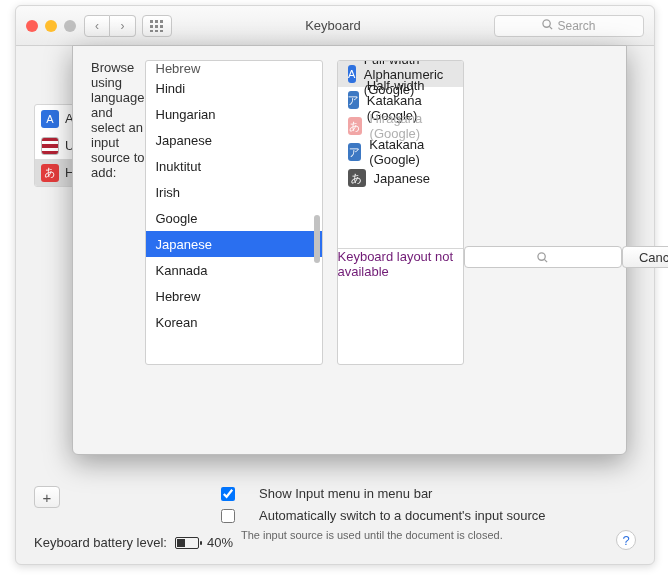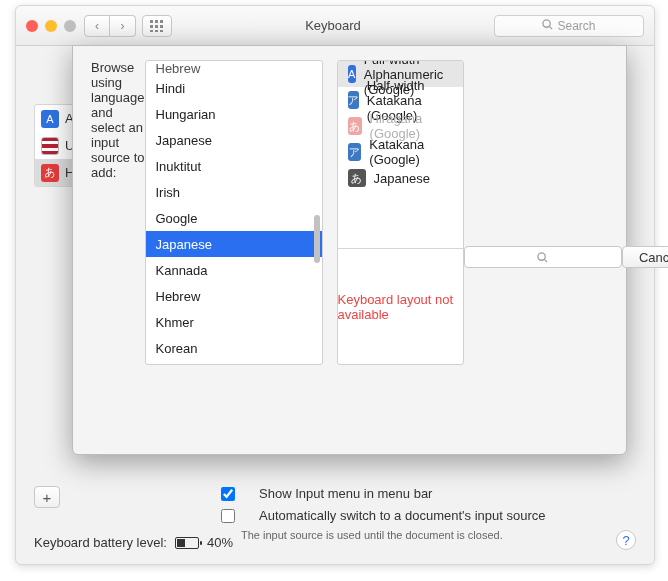--- a/index.html
+++ b/index.html
@@ -152,22 +152,22 @@
   .scroll-thumb {
     position:absolute; right:2px; top:154px; width:6px; height:48px;
     background:#c2c2c2;border-radius:3px;
   }
   .source-list .src-row {
     height:26px;display:flex;align-items:center;padding:0 10px;gap:8px;font-size:13px;color:#222;
   }
   .src-row.sel { background:#e6e6e6; }
   .src-row.dim span:last-child { color:#b0b0b0; }
   .preview {
-    flex:1;display:flex;align-items:center;justify-content:center;
-    color:#ef4444;font-size:13px;
+    flex:1;display:flex;justify-content:center;
+    color:#701a75;font-size:13px;
   }
   .sheet-footer {
     display:flex;align-items:center;justify-content:space-between;
     margin-top:12px;
   }
   .filter {
     width:158px;height:22px;border:1px solid #c8c8c8;border-radius:4px;background:#fff;
     display:flex;align-items:center;justify-content:center;color:#a0a0a0;
   }
   .btns { display:flex; gap:10px; margin-right:4px; }
@@ -290,23 +290,20 @@
         <div class="lang-row sel">
             <span>Japanese</span>
           </div>
         <div class="lang-row">
             <span>Kannada</span>
           </div>
         <div class="lang-row">
             <span>Hebrew</span>
           </div>
         <div class="lang-row">
-            <span>Khmer</span>
-          </div>
-        <div class="lang-row">
             <span>Korean</span>
           </div>
         <div class="lang-row"></div>
 
       </div>
       <div class="scroll-thumb"></div>
     </div>
     <div class="pane right">
       <div class="source-list" style="border-bottom:1px solid #d6d6d6;height:188px">
         <div class="src-row sel">

